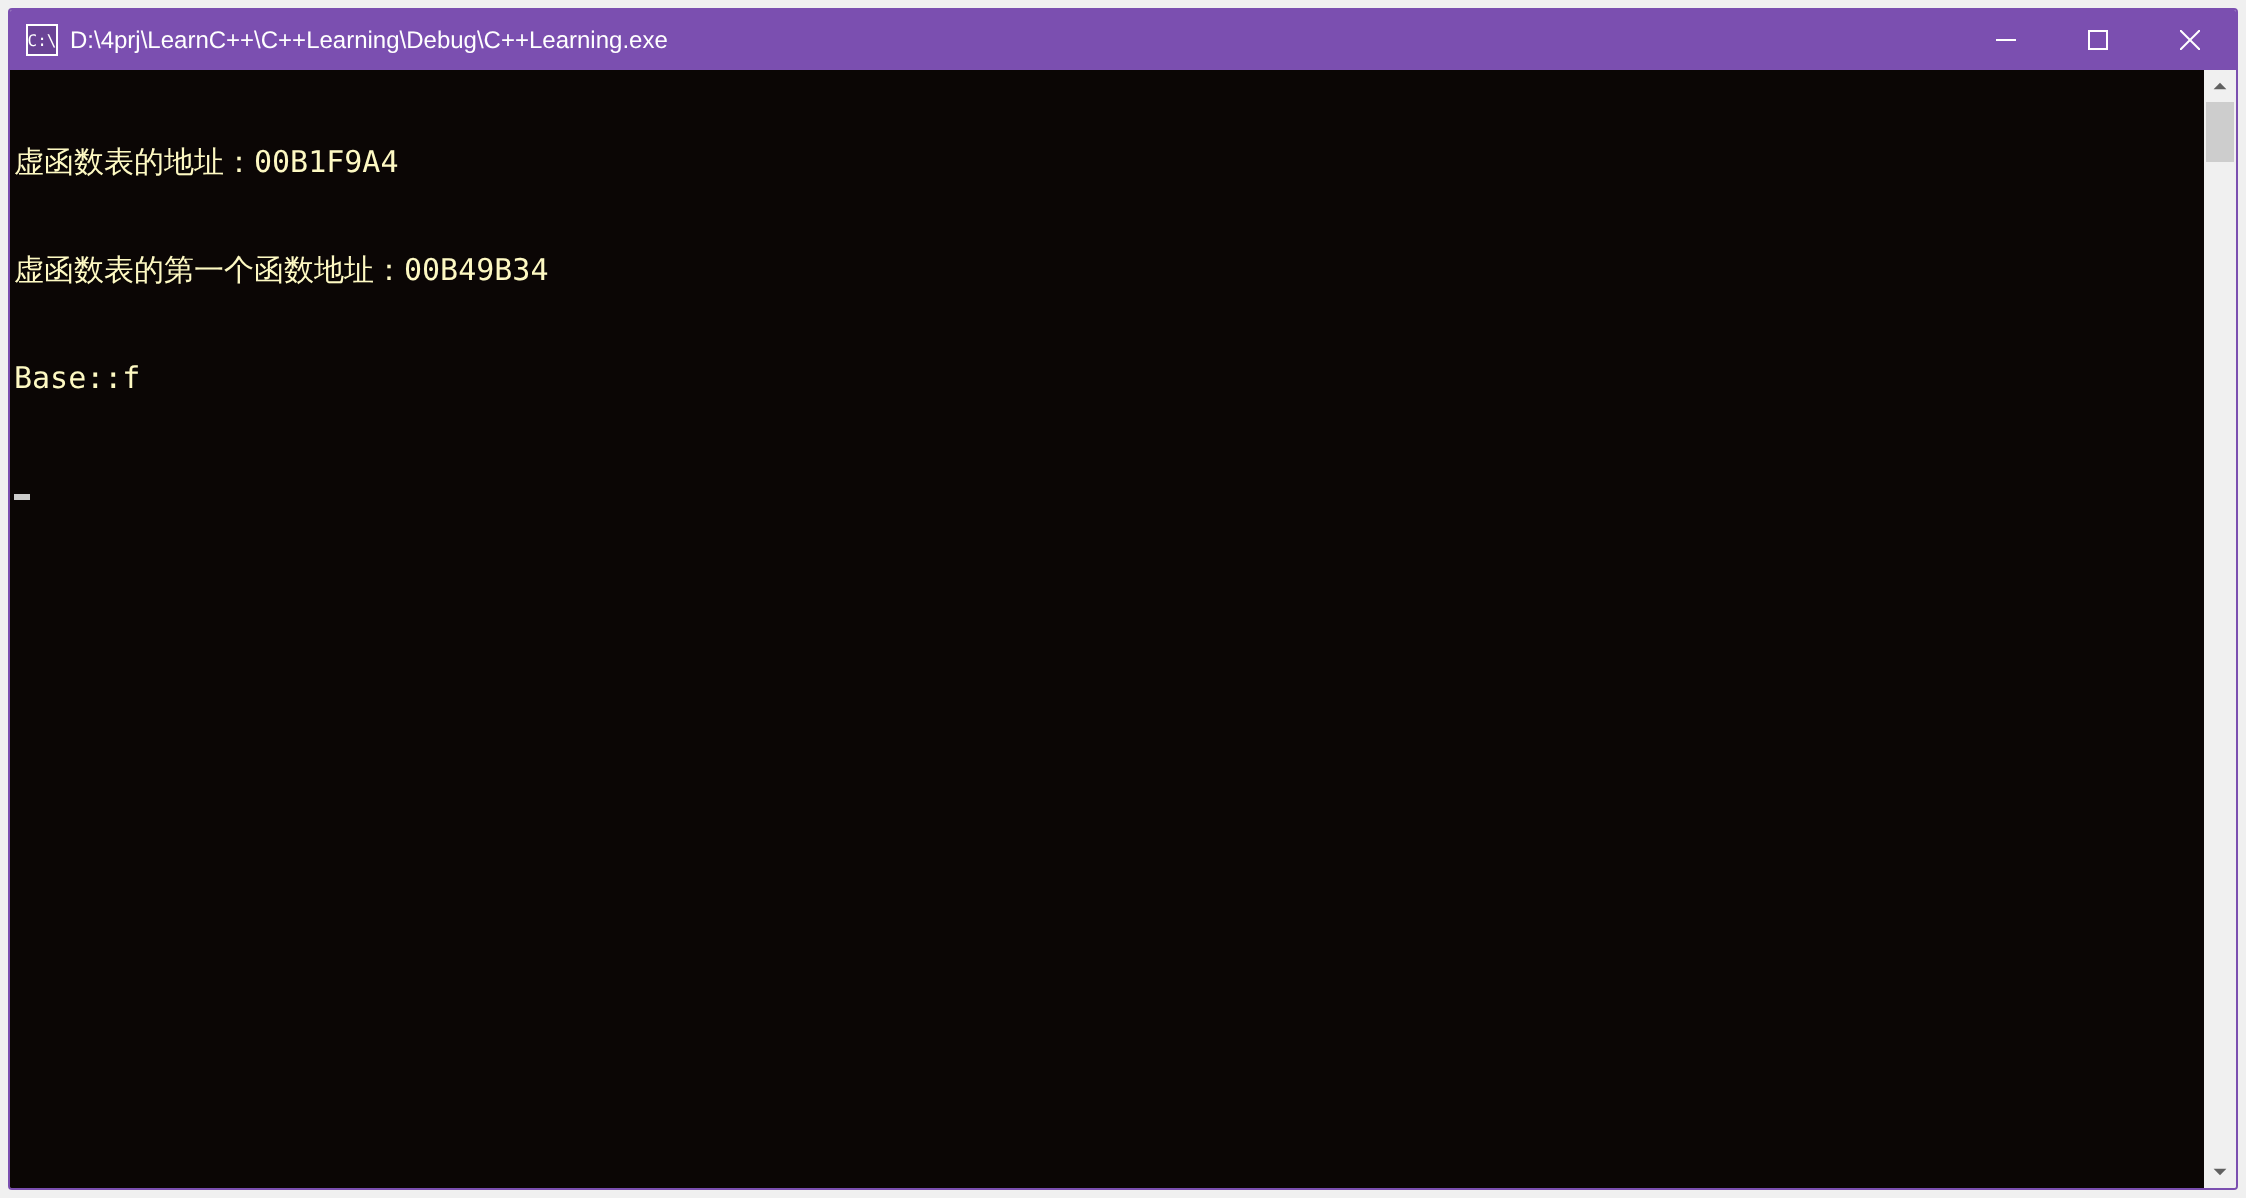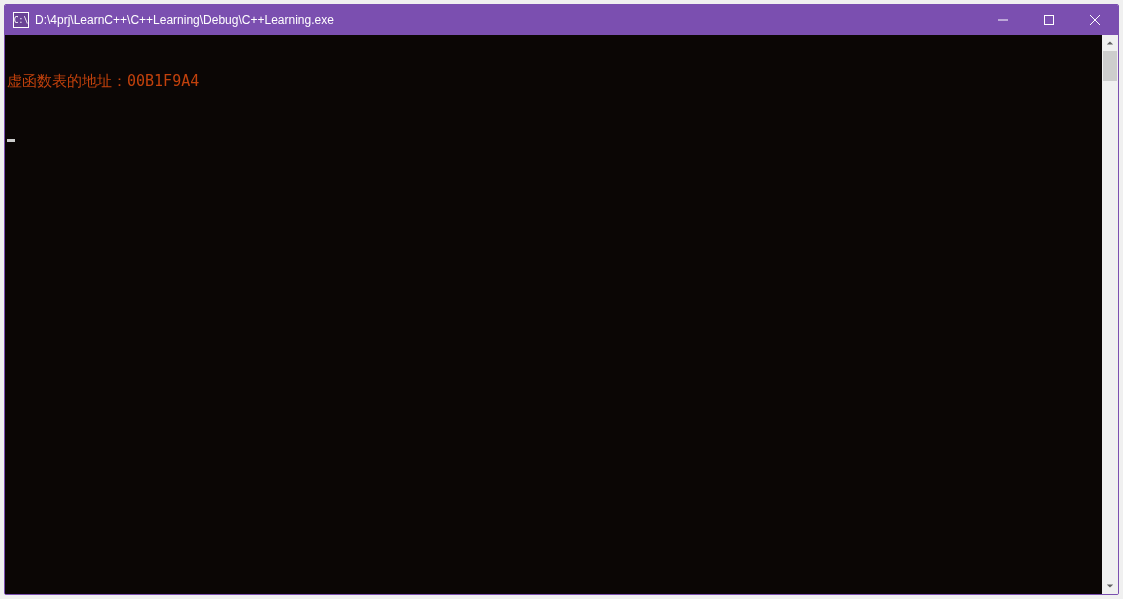--- a/index.html
+++ b/index.html
@@ -61,21 +61,21 @@
     .win-btn svg { width: 10px; height: 10px; stroke: #fff; stroke-width: 1; fill: none; }
     .client-area {
       position: relative;
       height: calc(100% - 30px);
       background: #000;
       display: flex;
     }
     .console {
       flex: 1;
       background: #0b0605;
-      color: #c2410c;
+      color: #fef9c3;
       font-family: "NSimSun", "SimSun", "Consolas", monospace;
       font-size: 15px;
       line-height: 18px;
       padding: 1px 4px 0 2px;
       white-space: pre;
       overflow: hidden;
     }
     .line { display: block; }
     .cursor {
       display: inline-block;
@@ -134,20 +134,22 @@
     <div class="win-btn close">
       <svg viewBox="0 0 10 10">
           <line x1="0" y1="0" x2="10" y2="10"></line>
           <line x1="10" y1="0" x2="0" y2="10"></line>
         </svg>
     </div>
   </div>
   <div class="client-area">
     <div class="console">
       <span class="line">虚函数表的地址：00B1F9A4</span>
+      <span class="line">虚函数表的第一个函数地址：00B49B34</span>
+      <span class="line">Base::f</span>
       <span class="line"><span class="cursor"></span></span>
     </div>
     <div class="scrollbar">
       <div class="scroll-btn up">
         <svg viewBox="0 0 10 10">
             <path d="M1 7 L5 3 L9 7 Z"></path>
           </svg>
       </div>
       <div class="scroll-thumb"></div>
       <div class="scroll-btn down">

